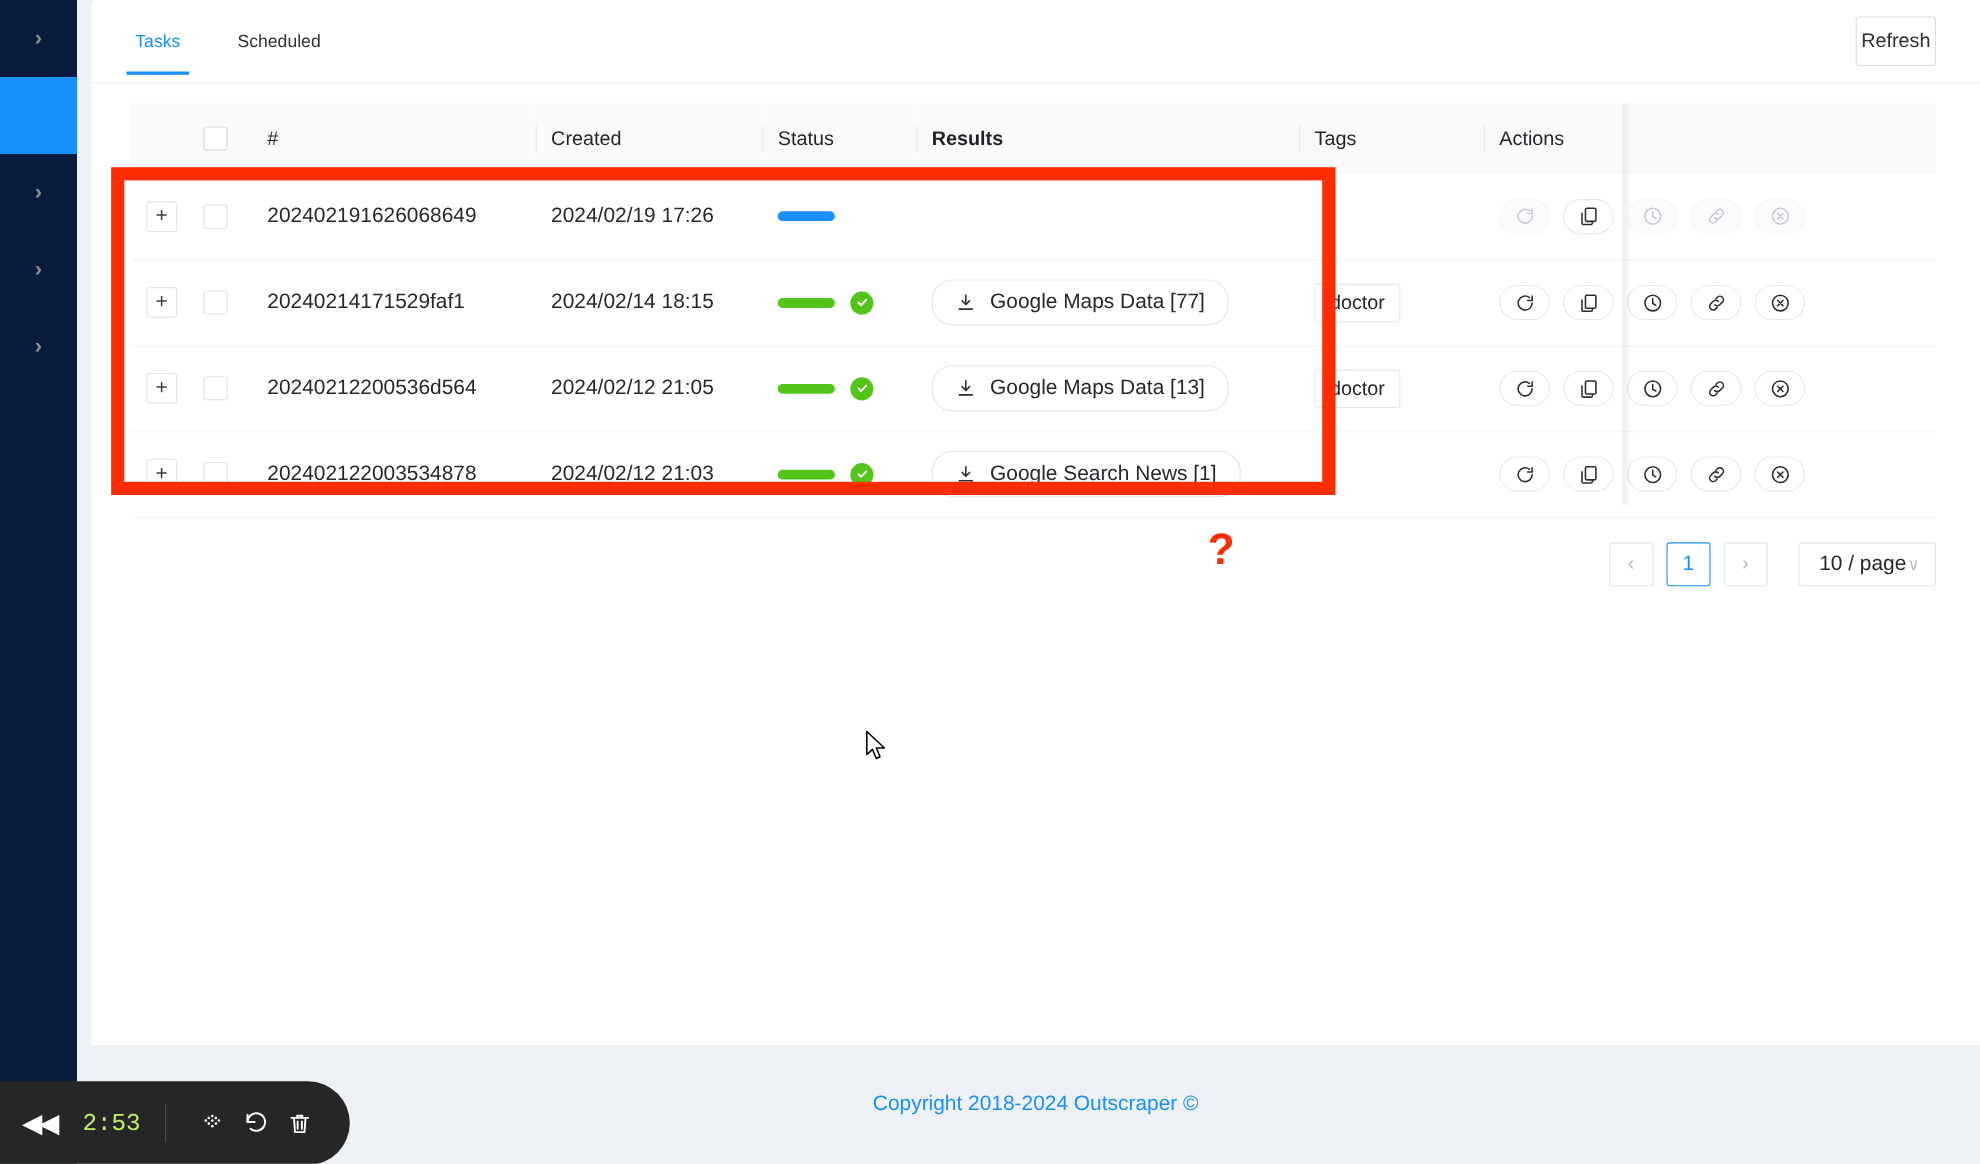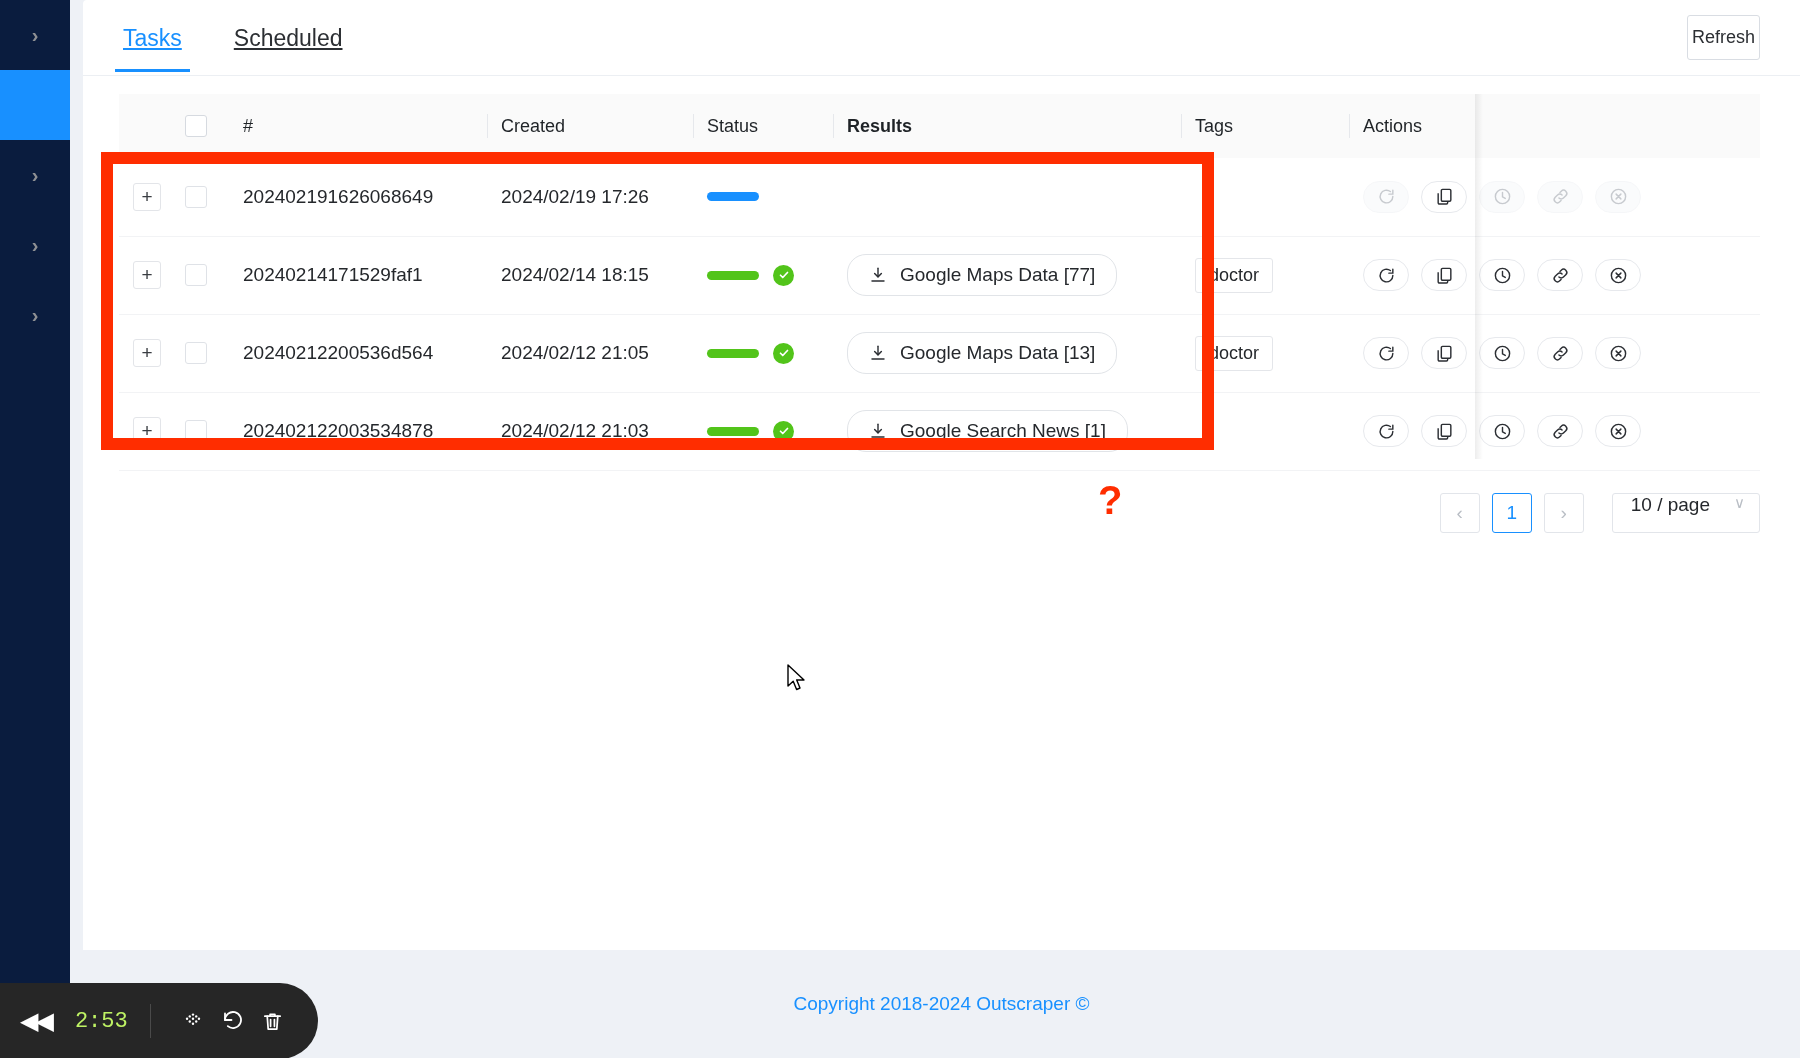--- a/index.html
+++ b/index.html
@@ -44,27 +44,26 @@
   
   .tabbar {
     position: relative;
     height: 76px;
     padding: 0 40px 0 36px;
     display: flex; align-items: center;
     border-bottom: 1px solid #eceff3;
   }
   .tab {
     position: relative;
-    font-size: 23px;
+    font-size: 16px;
     color: #2c2f33;
     padding: 0 4px 20px 4px;
     margin-right: 44px;
     margin-top: 22px;
     cursor: pointer;
-    text-decoration: underline;
   }
   .tab.active { color: #1890ff; }
   .tab.active::after {
     content: "";
     position: absolute;
     left: -4px; right: -4px; bottom: 0;
     height: 3px; background: #1890ff;
   }
   .refresh-btn {
     margin-left: auto;
@@ -235,21 +234,21 @@
     color: #b9bec5;
     cursor: pointer;
     font-family: "Liberation Sans", sans-serif;
   }
   .pg.current { border-color: #1890ff; color: #1890ff; }
   .size-sel {
     height: 40px;
     border: 1px solid #e2e5ea;
     border-radius: 3px;
     background: #fff;
-    display: flex; align-items: flex-start; gap: 24px;
+    display: flex; align-items: center; gap: 1px;
     padding: 0 14px 0 18px;
     font-size: 19px;
     color: #25282c;
     cursor: pointer;
     margin-left: 16px;
   }
   .size-sel .cv { color: #b9bec5; font-size: 15px; }
 
   .note {
     padding: 42px 0 0 36px;

